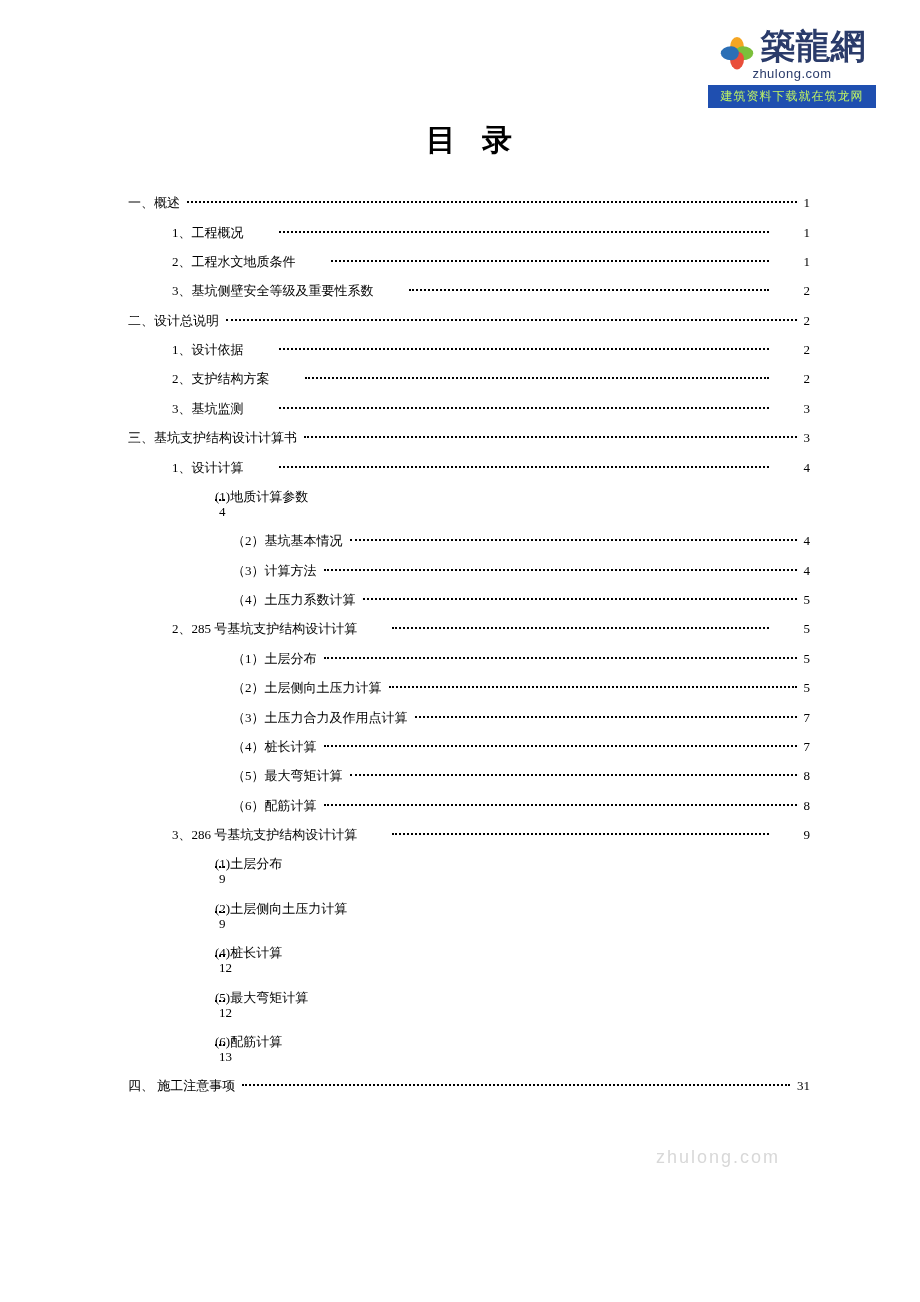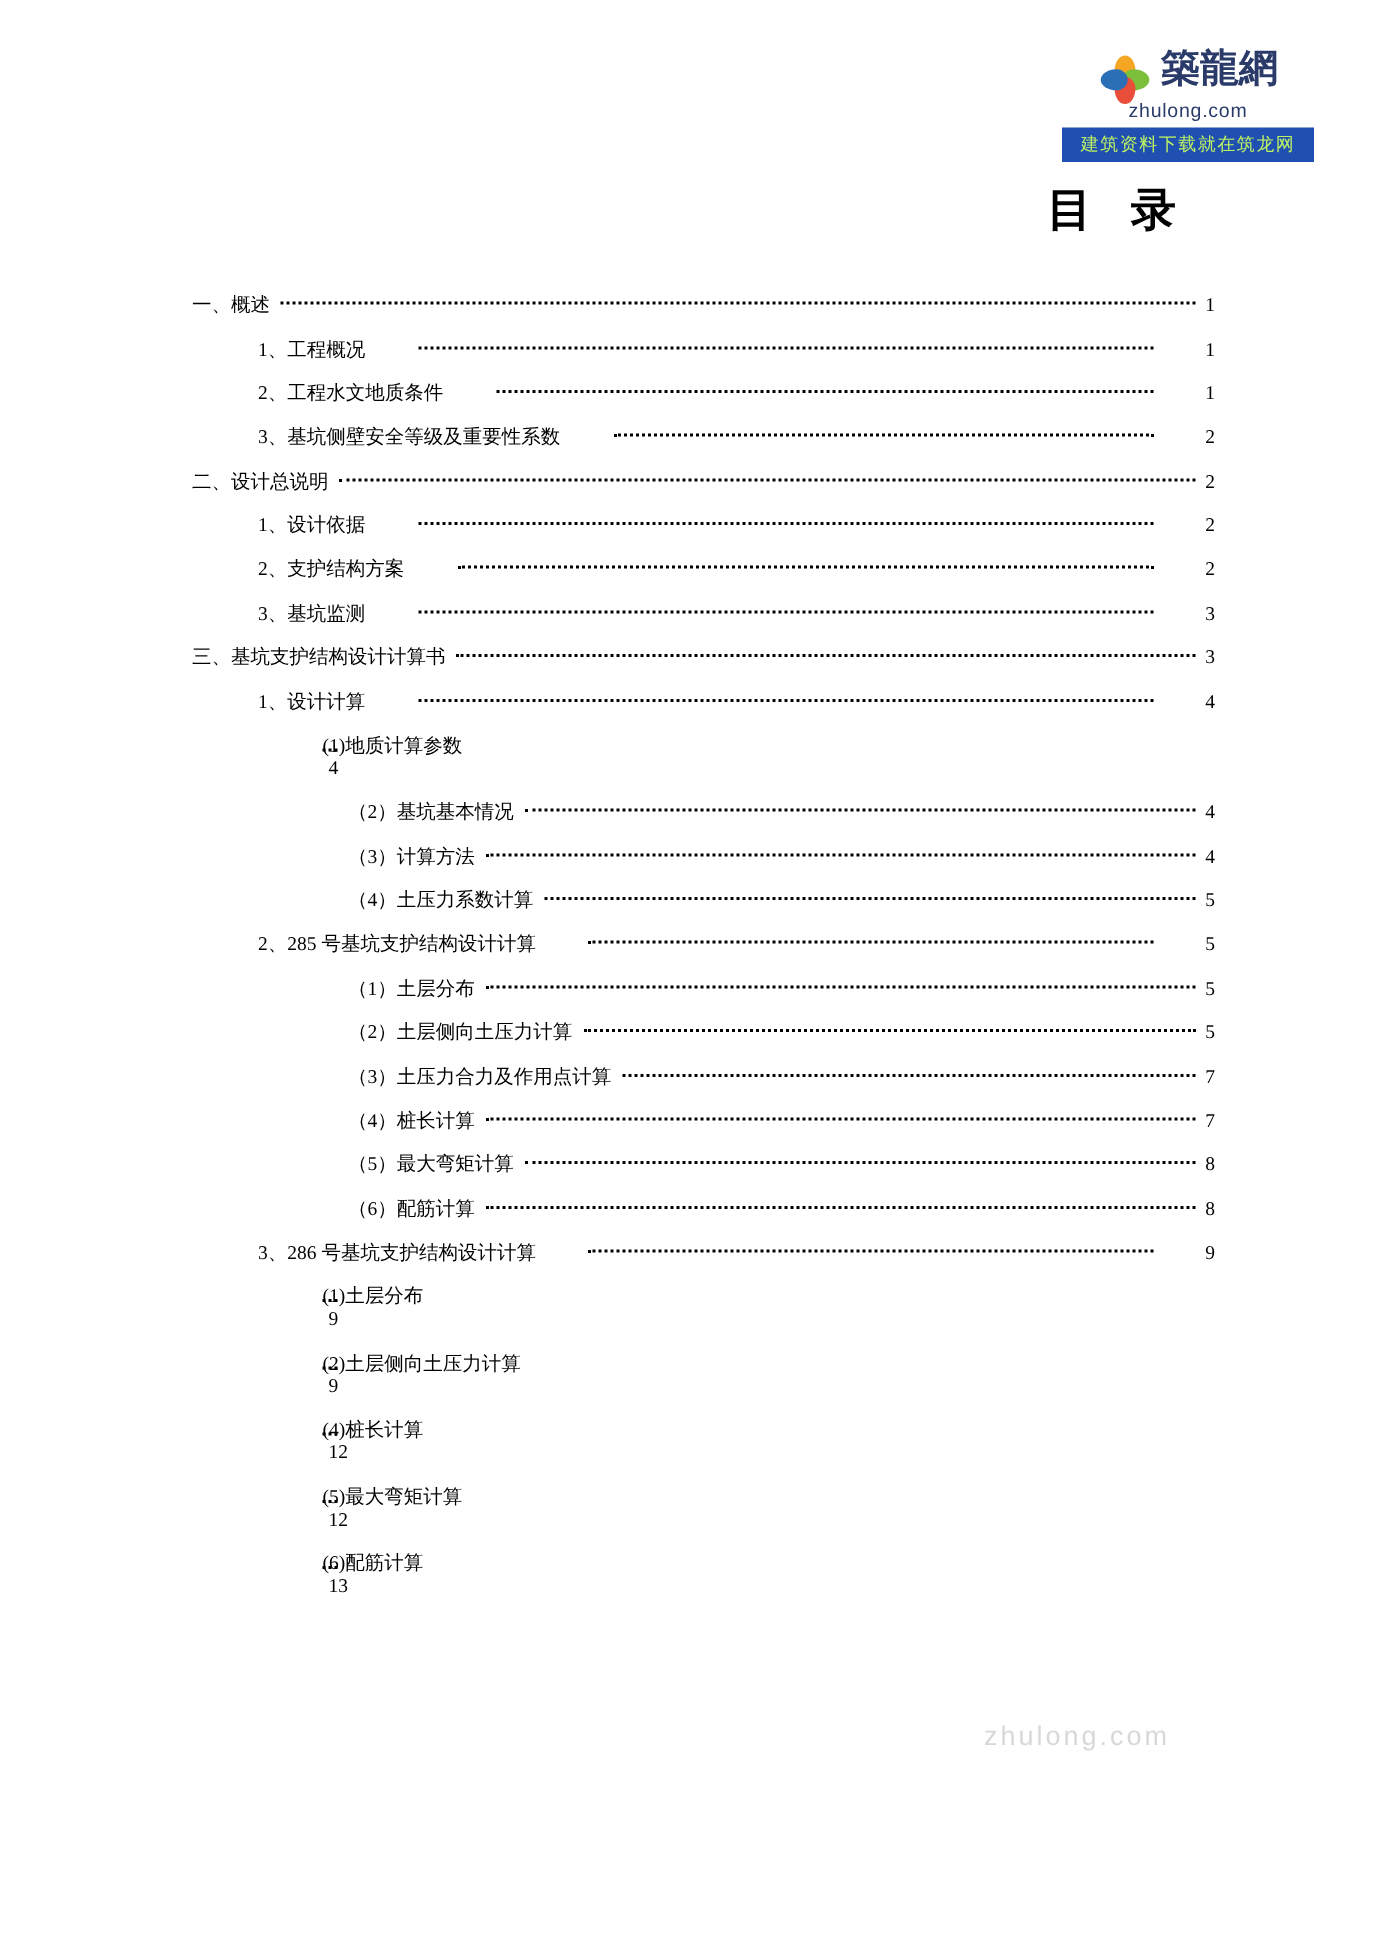--- a/index.html
+++ b/index.html
@@ -40,21 +40,21 @@
     position: absolute;
     width: 14px;
     height: 18px;
     border-radius: 60% 60% 60% 60% / 70% 70% 50% 50%;
     top: 9px;
     left: 11px;
     transform-origin: 50% 90%;
   }
   .logo-text {
     font-family: "KaiTi", "STKaiti", "SimSun", serif;
-    font-size: 26px;
+    font-size: 35px;
     font-weight: 600;
     color: #2a3b6a;
     line-height: 1;
   }
   .logo-sub {
     font-family: Arial, sans-serif;
     font-size: 13px;
     color: #2a3b6a;
     margin-top: 2px;
     letter-spacing: 0.5px;
@@ -63,21 +63,21 @@
     margin-top: 4px;
     background: #1f4fb0;
     color: #bef264;
     font-family: "SimHei", "黑体", sans-serif;
     font-size: 12px;
     padding: 3px 4px;
     text-align: center;
     letter-spacing: 1px;
   }
   .title {
-    text-align: right;
+    text-align: center;
     font-size: 30px;
     font-weight: bold;
     letter-spacing: 26px;
     margin: 90px 0 28px 26px;
   }
   .toc {
     font-size: 13px;
     line-height: 1;
   }
   .toc-row {
@@ -267,16 +267,21 @@
       <div class="toc-row lvl-2">
         <span class="toc-label">(5)最大弯矩计算</span>
         <span class="toc-leader"></span>
         <span class="toc-page">12</span>
       </div>
       <div class="toc-row lvl-2">
         <span class="toc-label">(6)配筋计算</span>
         <span class="toc-leader"></span>
         <span class="toc-page">13</span>
       </div>
+      <div class="toc-row lvl-0">
+        <span class="toc-label">四、 施工注意事项</span>
+        <span class="toc-leader"></span>
+        <span class="toc-page">31</span>
+      </div>
     </div>
 
   <div class="watermark">zhulong.com</div>
 </div>
 
 </body></html>

